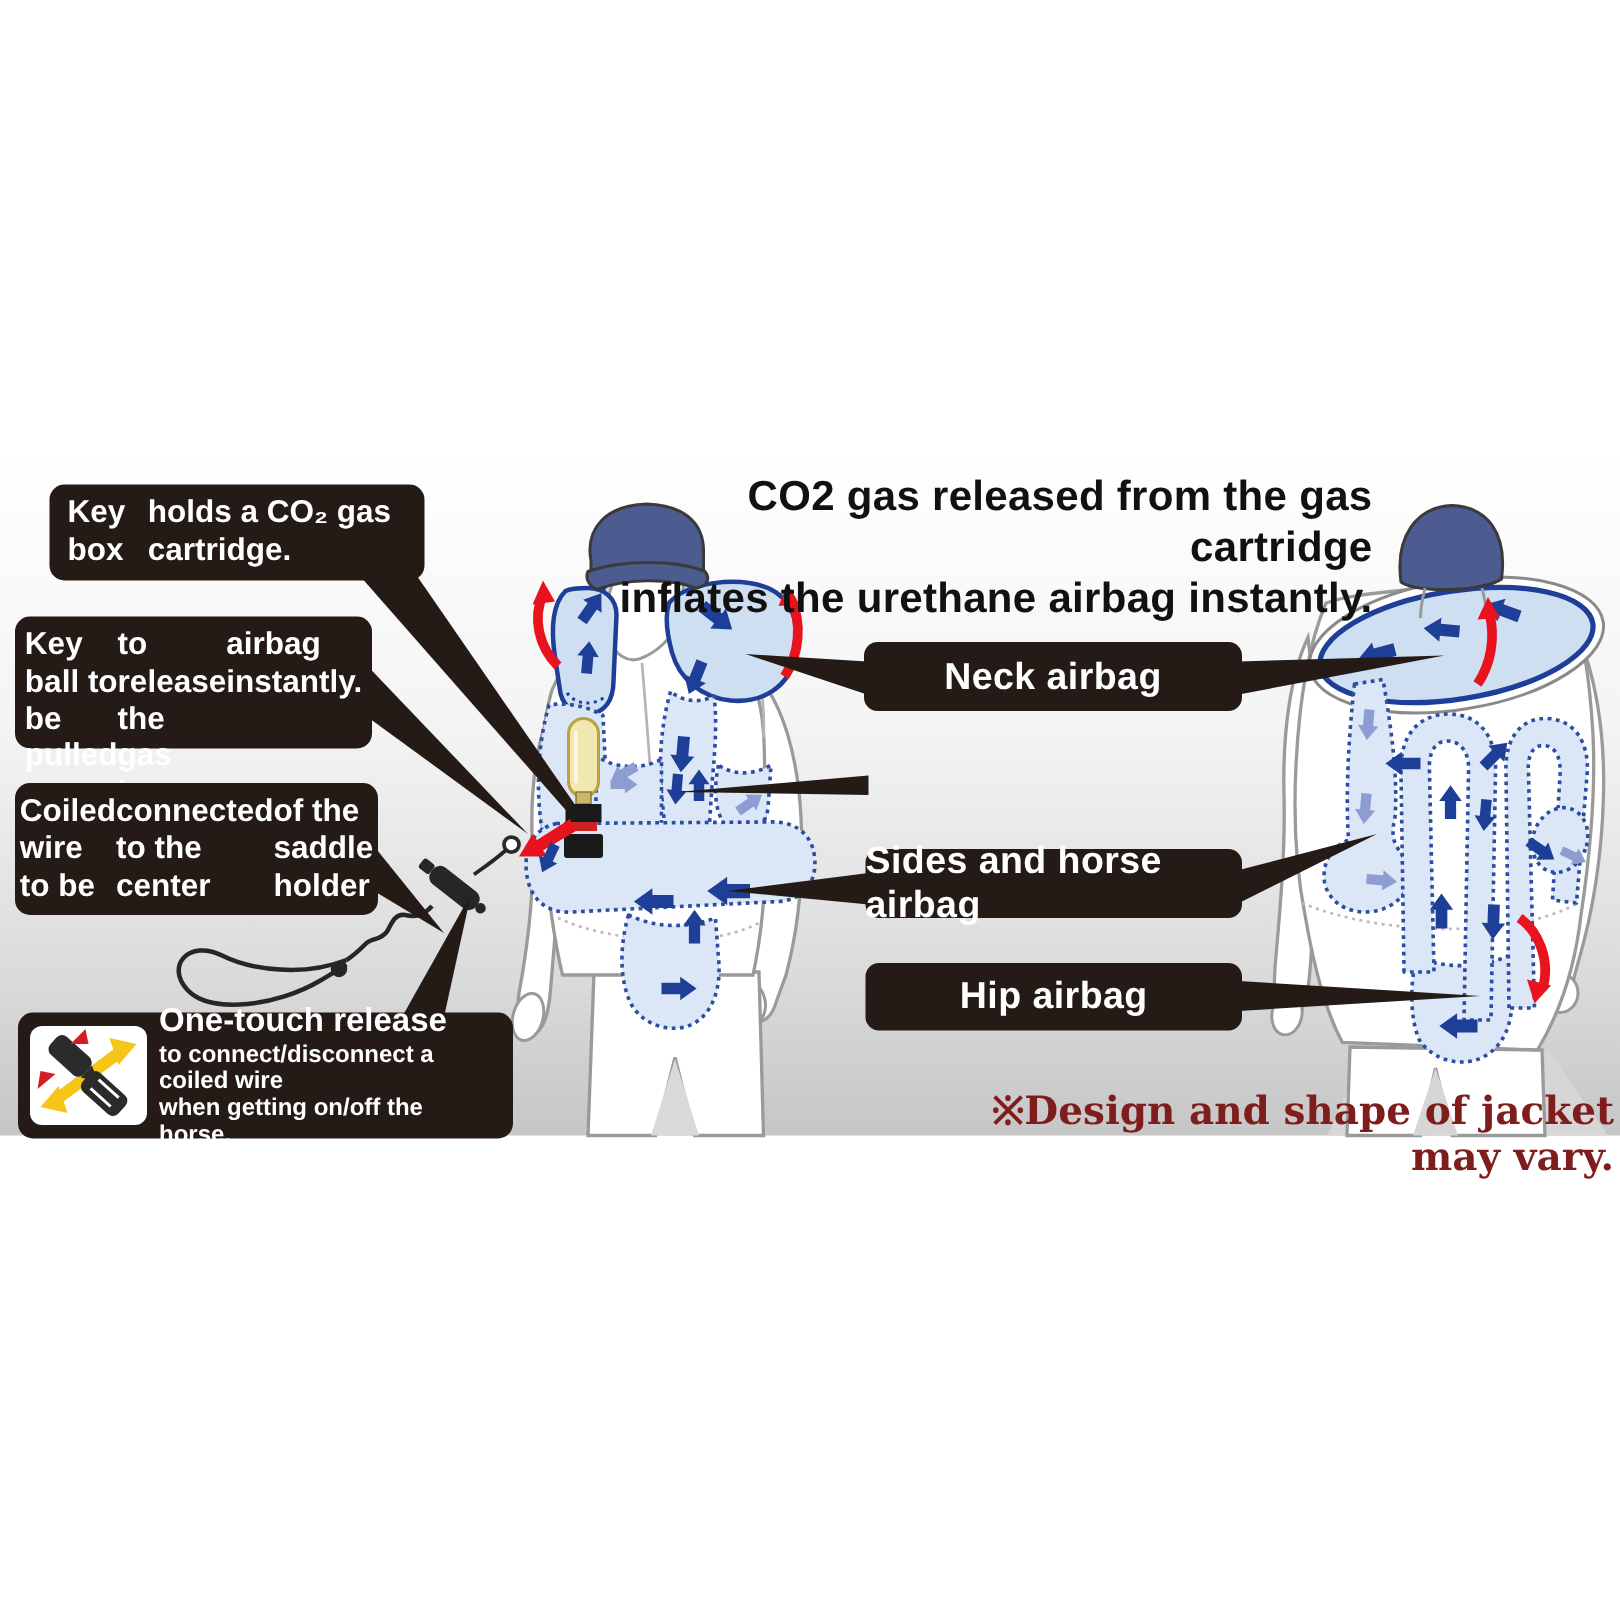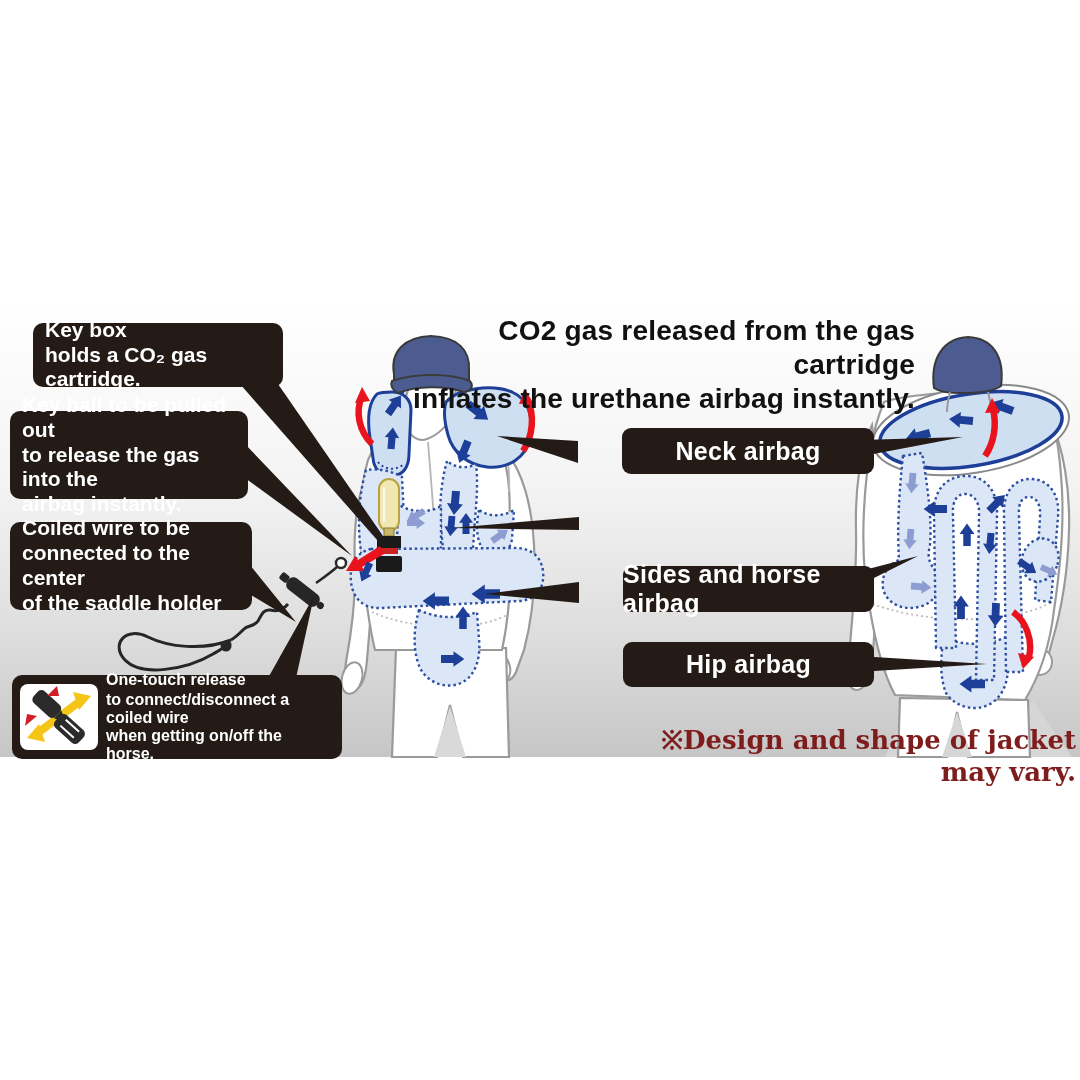--- a/index.html
+++ b/index.html
@@ -5,30 +5,30 @@
   html,body{margin:0;padding:0;background:#fff;}
   .stage{position:relative;width:1080px;height:1080px;background:#fff;overflow:hidden;
          font-family:"Liberation Sans","DejaVu Sans",sans-serif;}
   .band{position:absolute;left:0;top:300px;width:1080px;height:457px;
         background:linear-gradient(180deg,#ffffff 0%,#f4f4f4 40%,#dcdcdc 75%,#c6c6c6 100%);}
   .overlay{position:absolute;left:0;top:0;width:1080px;height:1080px;}
   .title{position:absolute;left:400px;top:314px;width:515px;text-align:right;
          font-size:28px;font-weight:bold;color:#111;line-height:34px;letter-spacing:0.2px;}
   .bubble{position:absolute;background:#241b17;color:#fff;border-radius:10px;
           padding:7px 12px;font-size:21px;font-weight:bold;line-height:1.18;
-          box-sizing:border-box;display:flex;flex-direction:column;justify-content:center;}
+          box-sizing:border-box;display:flex;flex-direction:row;justify-content:center;}
   .taglabel{position:absolute;background:#241b17;color:#fff;border-radius:9px;
             display:flex;align-items:center;justify-content:center;
-            font-size:25px;font-weight:bold;letter-spacing:0.3px;box-sizing:border-box;margin-left:46px;}
+            font-size:25px;font-weight:bold;letter-spacing:0.3px;box-sizing:border-box;}
   .onetouch{position:absolute;left:12px;top:675px;width:330px;height:84px;background:#241b17;
             border-radius:10px;display:flex;align-items:center;gap:8px;padding:8px;box-sizing:border-box;}
   .ot-icon{width:78px;height:66px;background:#fff;border-radius:8px;flex:0 0 auto;
            display:flex;align-items:center;justify-content:center;}
   .ot-text{color:#fff;line-height:1.12;}
-  .ot-text .h{font-size:16px;font-weight:bold;margin-bottom:2px;}
+  .ot-text .h{font-size:22px;font-weight:bold;margin-bottom:2px;}
   .ot-text .s{font-size:16px;font-weight:bold;}
   .footnote{position:absolute;left:600px;top:721px;width:476px;text-align:right;
             font-family:"DejaVu Serif","Liberation Serif",serif;font-size:26px;
             font-weight:bold;color:#7f1d1d;}
 </style>
 </head>
 <body>
 
 <div class="stage">
 

